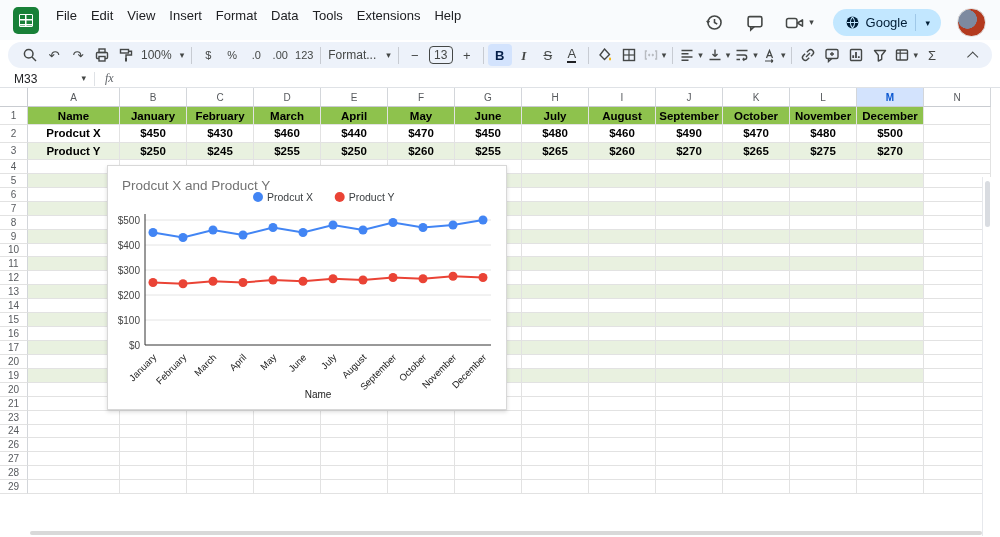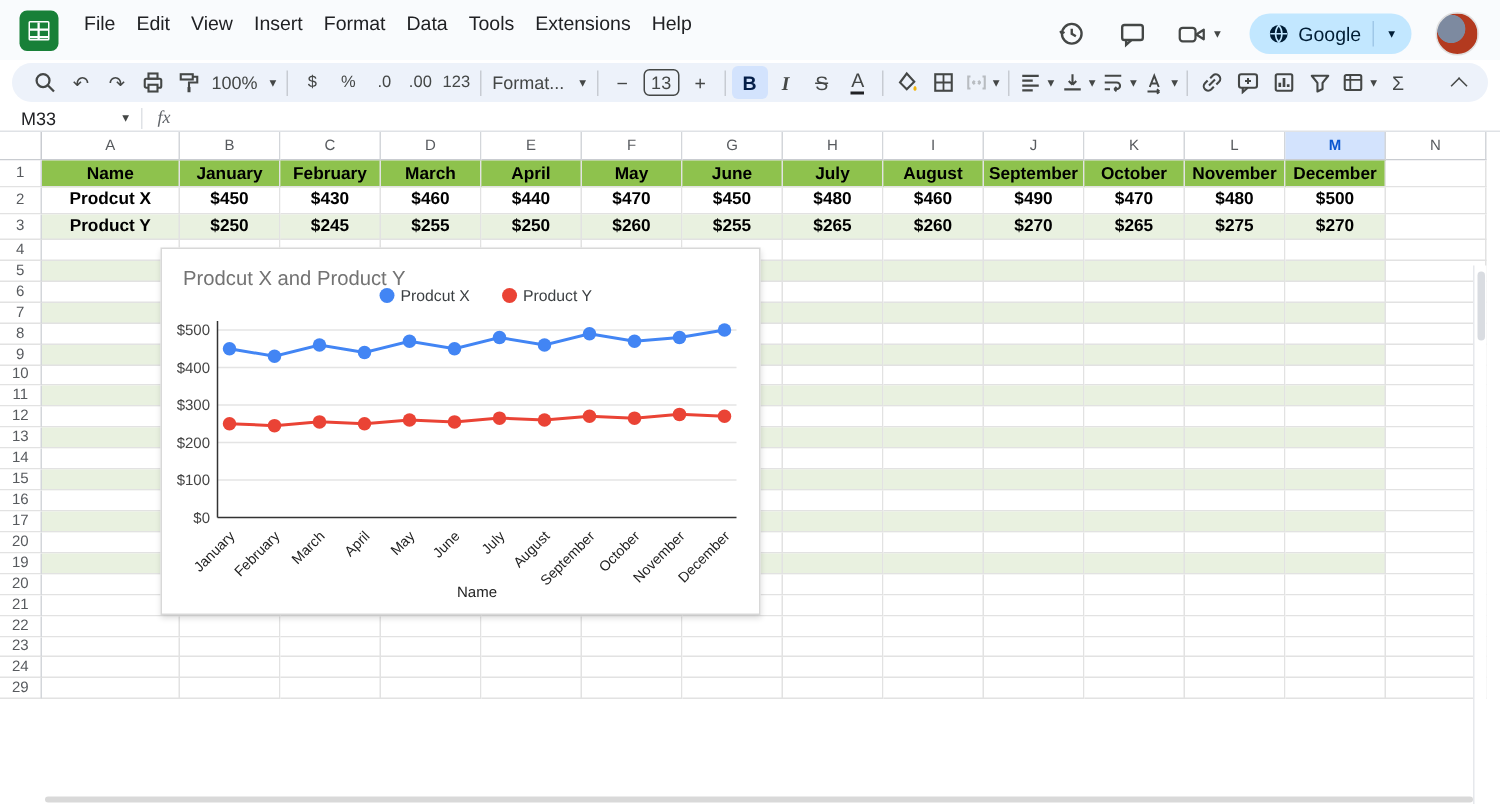--- a/index.html
+++ b/index.html
@@ -712,55 +712,89 @@
       <div class="gcell" style="width: 67px;"></div>
       <div class="gcell" style="width: 67px;"></div>
       <div class="gcell" style="width: 67px;"></div>
       <div class="gcell" style="width: 67px;"></div>
       <div class="gcell" style="width: 67px;"></div>
       <div class="gcell" style="width: 67px;"></div>
       <div class="gcell" style="width: 67px;"></div>
       <div class="gcell" style="width: 67px;"></div>
     </div>
     <div class="gridrow" style="height: 13.93px;">
-      <div class="rowhead">22</div>
-      <div class="gcell" style="width: 92px;"></div>
-      <div class="gcell" style="width: 67px;"></div>
-      <div class="gcell" style="width: 67px;"></div>
-      <div class="gcell" style="width: 67px;"></div>
-      <div class="gcell" style="width: 67px;"></div>
-      <div class="gcell" style="width: 67px;"></div>
-      <div class="gcell" style="width: 67px;"></div>
-      <div class="gcell" style="width: 67px;"></div>
-      <div class="gcell" style="width: 67px;"></div>
-      <div class="gcell" style="width: 67px;"></div>
-      <div class="gcell" style="width: 67px;"></div>
-      <div class="gcell" style="width: 67px;"></div>
-      <div class="gcell" style="width: 67px;"></div>
-      <div class="gcell" style="width: 67px;"></div>
-    </div>
-    <div class="gridrow" style="height: 13.93px;">
       <div class="rowhead">23</div>
       <div class="gcell" style="width: 92px;"></div>
       <div class="gcell" style="width: 67px;"></div>
       <div class="gcell" style="width: 67px;"></div>
       <div class="gcell" style="width: 67px;"></div>
       <div class="gcell" style="width: 67px;"></div>
       <div class="gcell" style="width: 67px;"></div>
       <div class="gcell" style="width: 67px;"></div>
       <div class="gcell" style="width: 67px;"></div>
       <div class="gcell" style="width: 67px;"></div>
       <div class="gcell" style="width: 67px;"></div>
       <div class="gcell" style="width: 67px;"></div>
       <div class="gcell" style="width: 67px;"></div>
       <div class="gcell" style="width: 67px;"></div>
       <div class="gcell" style="width: 67px;"></div>
     </div>
     <div class="gridrow" style="height: 13.93px;">
       <div class="rowhead">24</div>
+      <div class="gcell" style="width: 92px;"></div>
+      <div class="gcell" style="width: 67px;"></div>
+      <div class="gcell" style="width: 67px;"></div>
+      <div class="gcell" style="width: 67px;"></div>
+      <div class="gcell" style="width: 67px;"></div>
+      <div class="gcell" style="width: 67px;"></div>
+      <div class="gcell" style="width: 67px;"></div>
+      <div class="gcell" style="width: 67px;"></div>
+      <div class="gcell" style="width: 67px;"></div>
+      <div class="gcell" style="width: 67px;"></div>
+      <div class="gcell" style="width: 67px;"></div>
+      <div class="gcell" style="width: 67px;"></div>
+      <div class="gcell" style="width: 67px;"></div>
+      <div class="gcell" style="width: 67px;"></div>
+    </div>
+    <div class="gridrow" style="height: 13.93px;">
+      <div class="rowhead">26</div>
+      <div class="gcell" style="width: 92px;"></div>
+      <div class="gcell" style="width: 67px;"></div>
+      <div class="gcell" style="width: 67px;"></div>
+      <div class="gcell" style="width: 67px;"></div>
+      <div class="gcell" style="width: 67px;"></div>
+      <div class="gcell" style="width: 67px;"></div>
+      <div class="gcell" style="width: 67px;"></div>
+      <div class="gcell" style="width: 67px;"></div>
+      <div class="gcell" style="width: 67px;"></div>
+      <div class="gcell" style="width: 67px;"></div>
+      <div class="gcell" style="width: 67px;"></div>
+      <div class="gcell" style="width: 67px;"></div>
+      <div class="gcell" style="width: 67px;"></div>
+      <div class="gcell" style="width: 67px;"></div>
+    </div>
+    <div class="gridrow" style="height: 13.93px;">
+      <div class="rowhead">27</div>
+      <div class="gcell" style="width: 92px;"></div>
+      <div class="gcell" style="width: 67px;"></div>
+      <div class="gcell" style="width: 67px;"></div>
+      <div class="gcell" style="width: 67px;"></div>
+      <div class="gcell" style="width: 67px;"></div>
+      <div class="gcell" style="width: 67px;"></div>
+      <div class="gcell" style="width: 67px;"></div>
+      <div class="gcell" style="width: 67px;"></div>
+      <div class="gcell" style="width: 67px;"></div>
+      <div class="gcell" style="width: 67px;"></div>
+      <div class="gcell" style="width: 67px;"></div>
+      <div class="gcell" style="width: 67px;"></div>
+      <div class="gcell" style="width: 67px;"></div>
+      <div class="gcell" style="width: 67px;"></div>
+    </div>
+    <div class="gridrow" style="height: 13.93px;">
+      <div class="rowhead">28</div>
       <div class="gcell" style="width: 92px;"></div>
       <div class="gcell" style="width: 67px;"></div>
       <div class="gcell" style="width: 67px;"></div>
       <div class="gcell" style="width: 67px;"></div>
       <div class="gcell" style="width: 67px;"></div>
       <div class="gcell" style="width: 67px;"></div>
       <div class="gcell" style="width: 67px;"></div>
       <div class="gcell" style="width: 67px;"></div>
       <div class="gcell" style="width: 67px;"></div>
       <div class="gcell" style="width: 67px;"></div>

